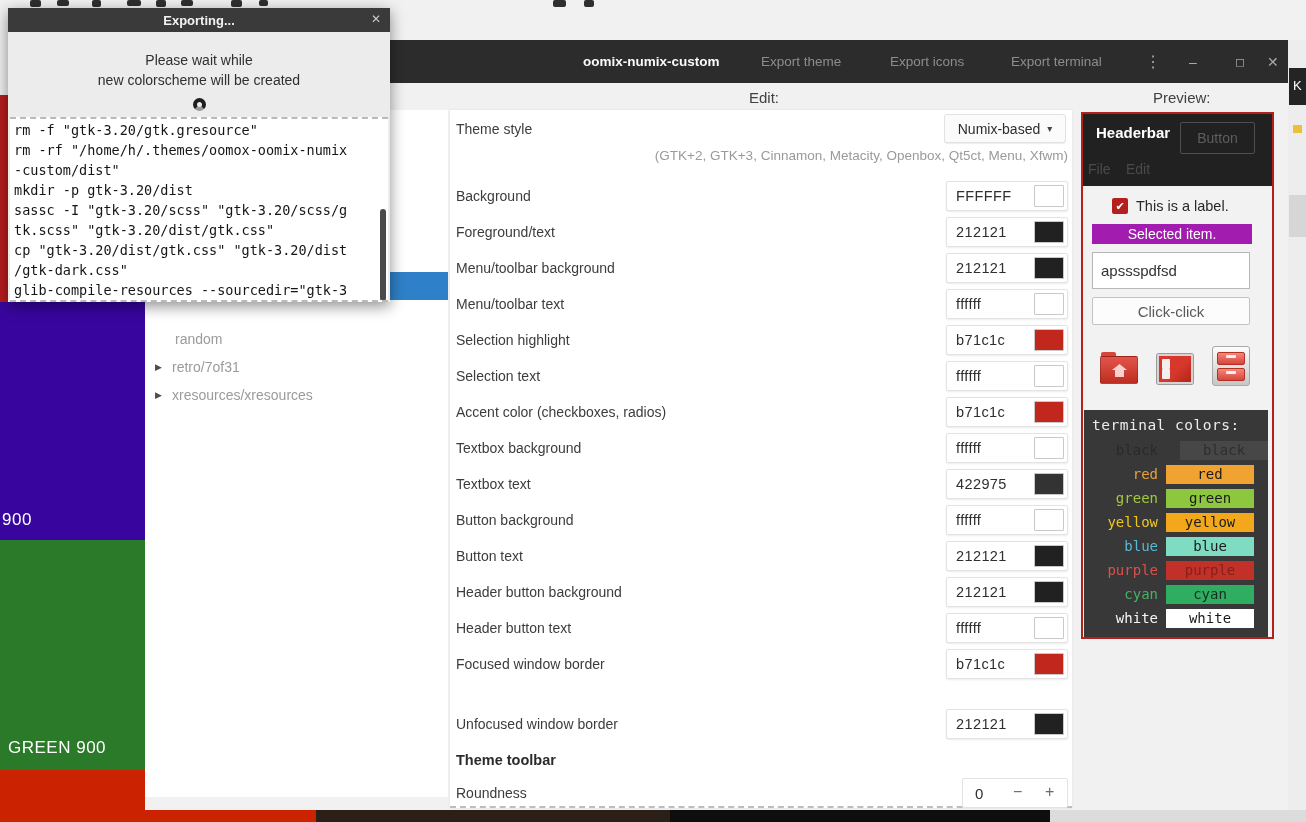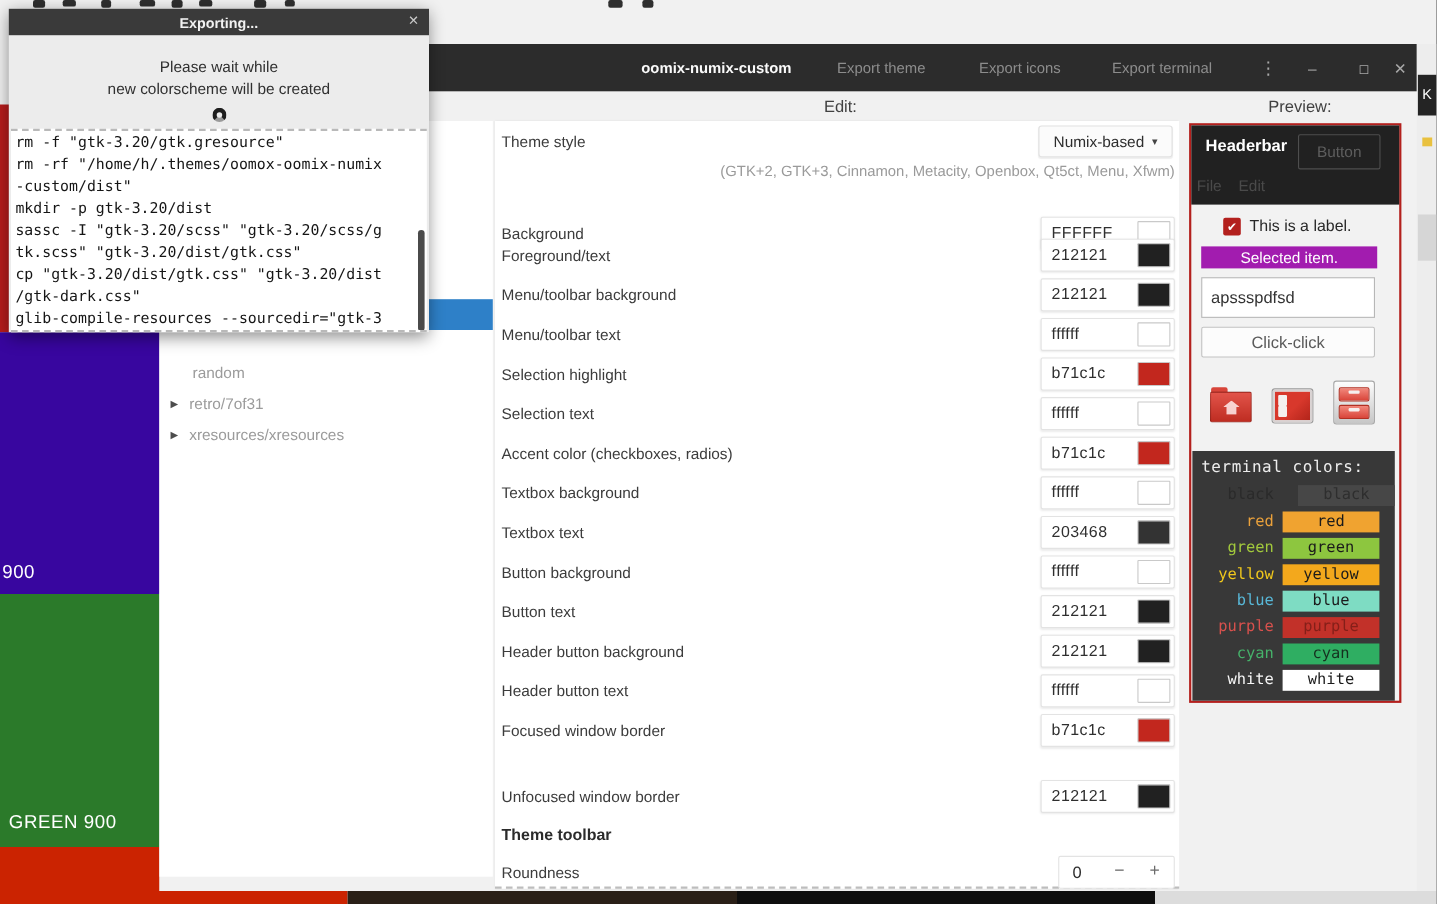--- a/index.html
+++ b/index.html
@@ -173,21 +173,21 @@
     </div>
 
     <div class="edit-card">
       <span class="edit-label" style="top:11px;">Theme style</span>
       <div class="dropdown">
         <span>Numix-based</span>
         <span class="dd-arrow">▾</span>
       </div>
       <div class="edit-caption">(GTK+2, GTK+3, Cinnamon, Metacity, Openbox, Qt5ct, Menu, Xfwm)</div>
 
-      <div class="edit-row" style="top:87px;padding-left:40px;">
+      <div class="edit-row" style="top:71px;padding-left:40px;">
         <span class="edit-label">Background</span>
         <div class="value-box">
           <span class="hex">FFFFFF</span>
           <span class="swatch" style="background-color: rgb(255, 255, 255);"></span>
         </div>
       </div>
       <div class="edit-row" style="top:107px;">
         <span class="edit-label">Foreground/text</span>
         <div class="value-box">
           <span class="hex">212121</span>
@@ -232,21 +232,21 @@
       <div class="edit-row" style="top:323px;">
         <span class="edit-label">Textbox background</span>
         <div class="value-box">
           <span class="hex">ffffff</span>
           <span class="swatch" style="background-color: rgb(255, 255, 255);"></span>
         </div>
       </div>
       <div class="edit-row" style="top:359px;">
         <span class="edit-label">Textbox text</span>
         <div class="value-box">
-          <span class="hex">203468</span>
+          <span class="hex">422975</span>
           <span class="swatch" style="background-color: rgb(51, 51, 51);"></span>
         </div>
       </div>
       <div class="edit-row" style="top:395px;">
         <span class="edit-label">Button background</span>
         <div class="value-box">
           <span class="hex">ffffff</span>
           <span class="swatch" style="background-color: rgb(255, 255, 255);"></span>
         </div>
       </div>

